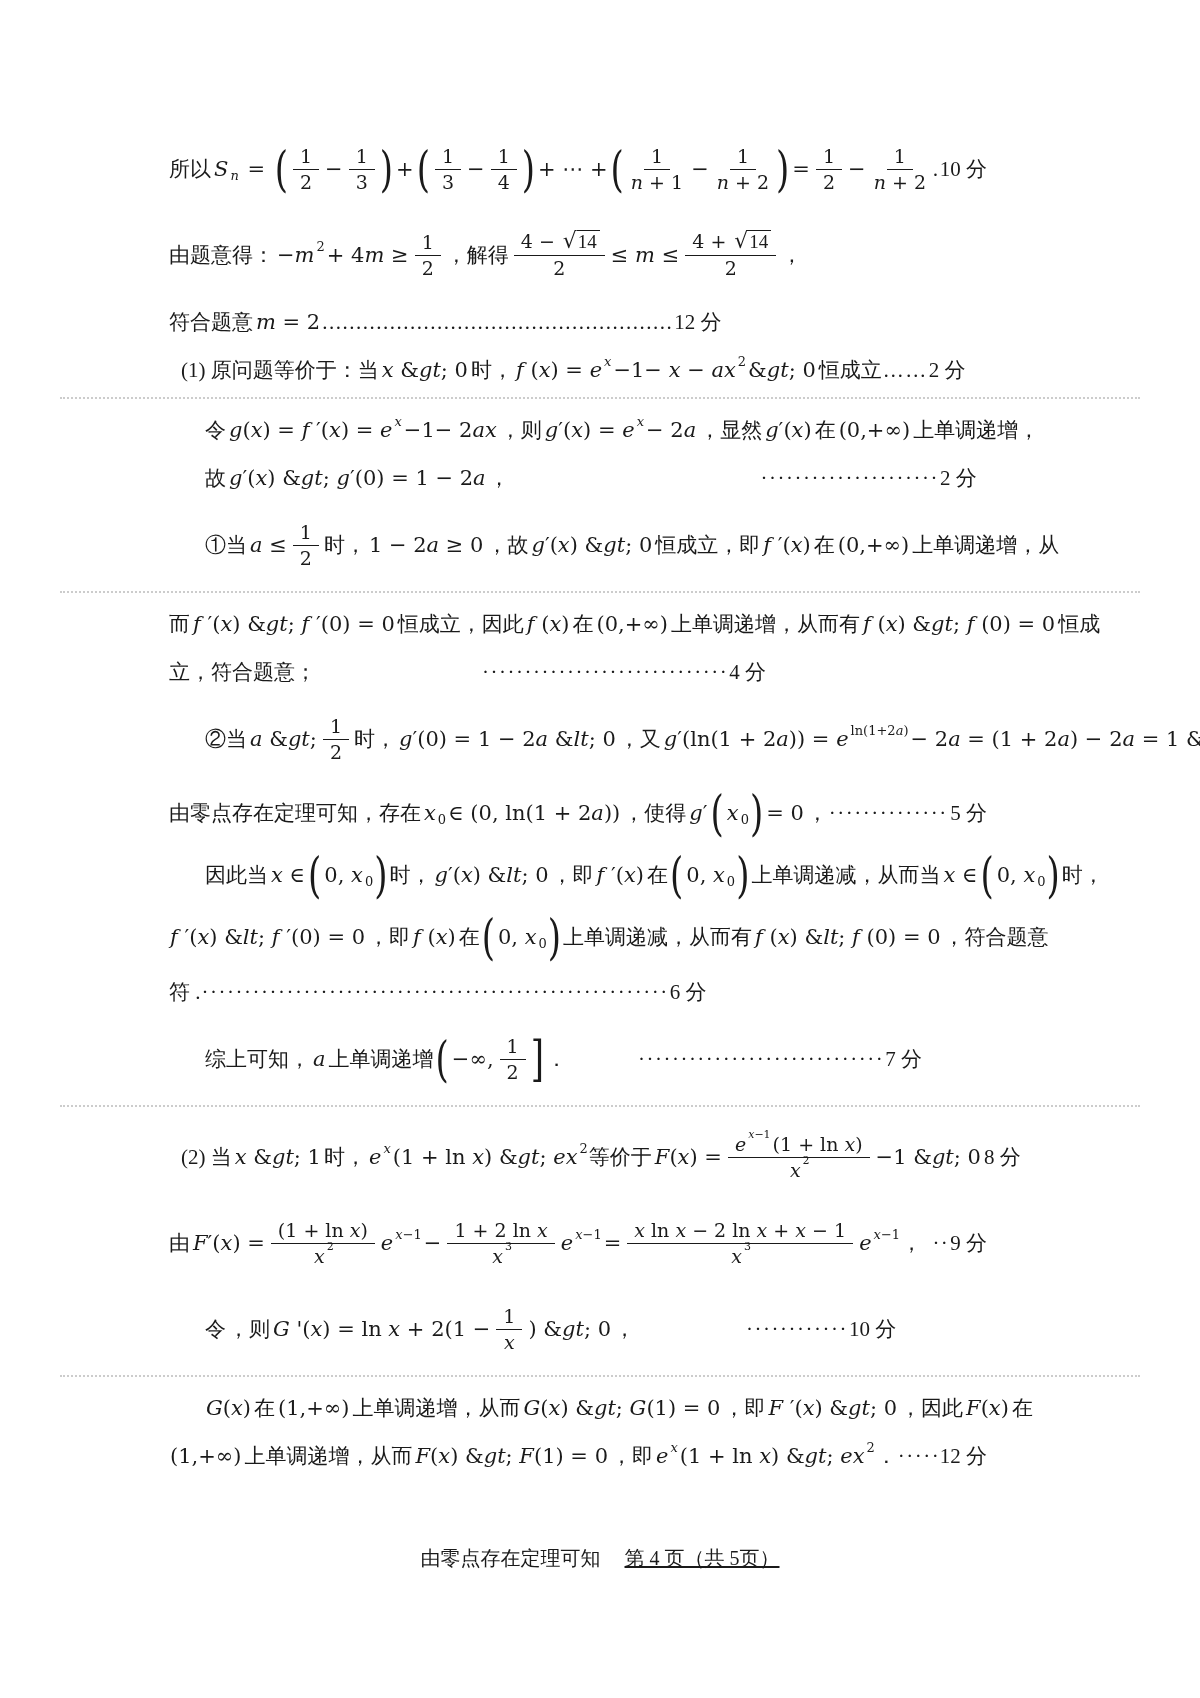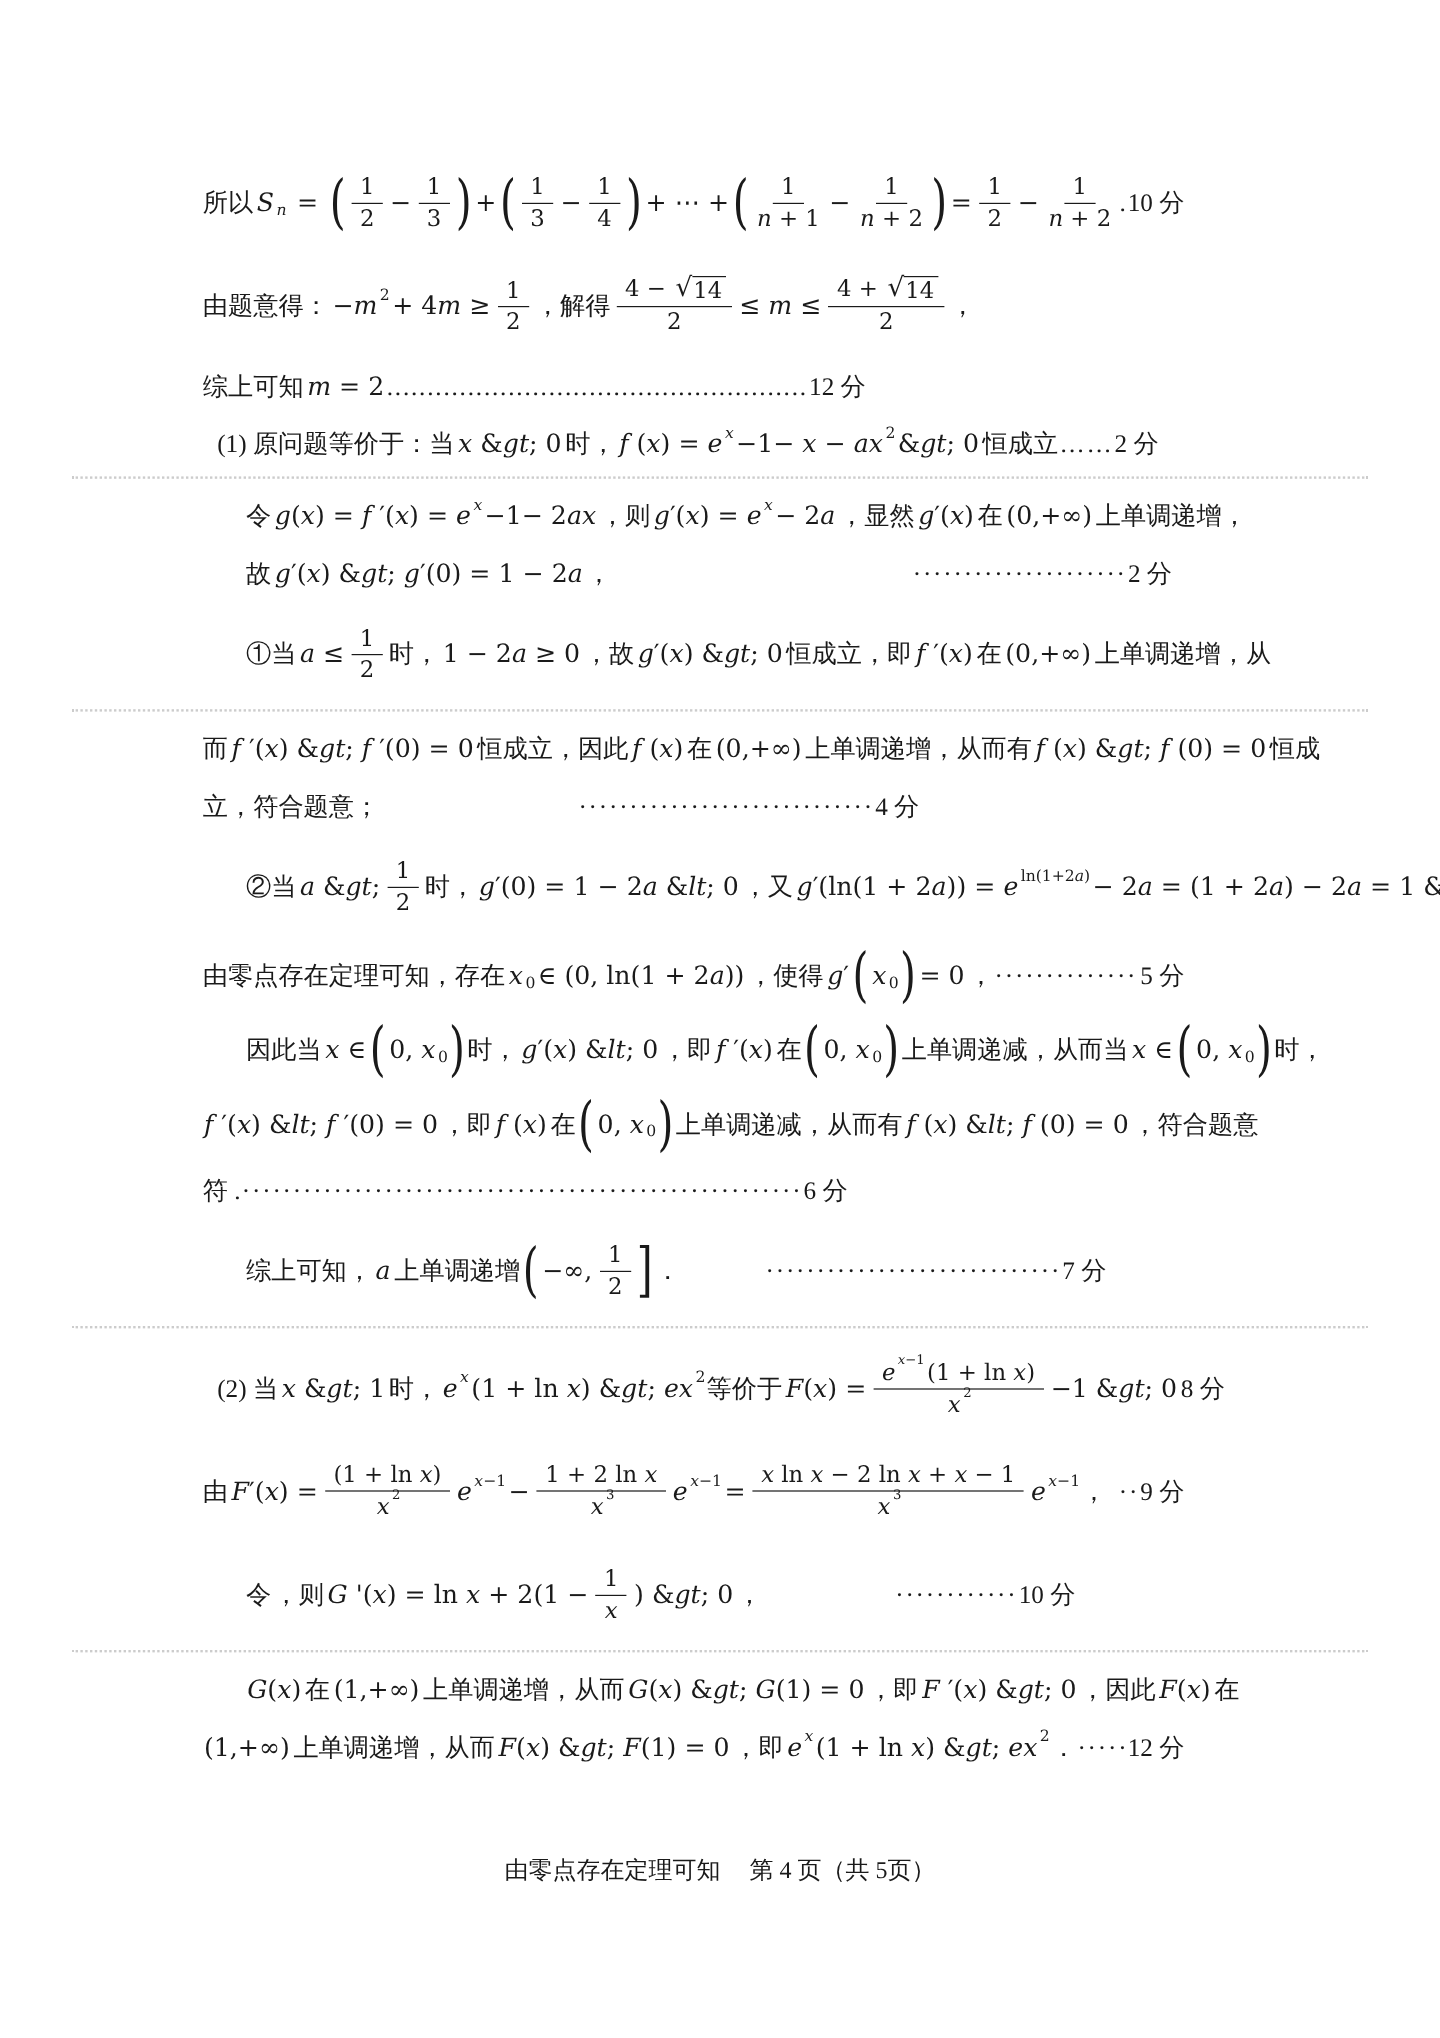--- a/index.html
+++ b/index.html
@@ -20,29 +20,29 @@
   .tok-sup{font-size:13px;vertical-align:8px;position:relative;top:-8px;
            font-family:"DejaVu Serif",serif;}
   .tok-sub{font-size:13px;position:relative;top:7px;font-family:"DejaVu Serif",serif;}
   .frac{display:inline-flex;flex-direction:column;align-items:center;
         margin:0 4px;font-size:19px;line-height:1.2;font-family:"DejaVu Serif",serif;}
   .frac .num{display:block;border-bottom:1.4px solid #1a1a1a;padding:0 5px 1px;text-align:center;}
   .frac .den{display:block;padding-top:1px;text-align:center;}
   .frac .tok-sup{font-size:11px;top:-5px;}
   .sqrt{white-space:nowrap;display:inline-flex;align-items:flex-start;}
   .sqrt .rad{font-size:1.15em;line-height:1;}
-  .sqrt .sqbody{border-top:1.4px solid #1a1a1a;padding:0 3px 0 1px;}
+  .sqrt .sqbody{border-top:1.4px solid #1a1a1a;padding:0 3px 0 1px;font-family:Liberation Serif, serif;}
   .big{display:inline-block;font-size:34px;line-height:1;transform:scaleY(1.45);
        transform-origin:center;font-family:"DejaVu Serif",serif;font-weight:200;padding:0 1px;}
   .dots{letter-spacing:1.5px;overflow:hidden;flex-shrink:1;}
   .gap{display:inline-block;height:1px;flex-shrink:1;}
   .sep{border-top:2px dotted #cccccc;margin:3px 0 7px -108px;width:1080px;height:0;}
   .footer{position:absolute;left:0;top:1545px;width:1200px;text-align:center;
           font-size:20px;color:#1a1a1a;}
-  .footer .pagepart{margin-left:24px;}
+  .footer .pagepart{margin-left:24px;text-decoration:underline;}
 </style>
 </head>
 <body>
 
 <div class="page">
   <main class="content" id="content">
       <div class="line ind-0 tall">
         <span class="tok-txt">所以</span>
         <span class="tok-m"><i>S</i></span>
         <span class="tok-sub"><i>n</i></span>
@@ -77,21 +77,21 @@
         <span class="tok-sup">2</span>
         <span class="tok-m">+ 4<i>m</i> ≥</span>
         <span class="frac"><span class="num"><span class="tok-m">1</span></span><span class="den"><span class="tok-m">2</span></span></span>
         <span class="tok-txt">，解得</span>
         <span class="frac"><span class="num"><span class="tok-m">4 − </span><span class="sqrt"><span class="rad">√</span><span class="sqbody">14</span></span></span><span class="den"><span class="tok-m">2</span></span></span>
         <span class="tok-m">≤ <i>m</i> ≤</span>
         <span class="frac"><span class="num"><span class="tok-m">4 + </span><span class="sqrt"><span class="rad">√</span><span class="sqbody">14</span></span></span><span class="den"><span class="tok-m">2</span></span></span>
         <span class="tok-txt">，</span>
       </div>
       <div class="line ind-0">
-        <span class="tok-txt">综上可知</span>
+        <span class="tok-txt">符合题意</span>
         <span class="tok-m"><i>m</i> = 2</span>
         <span class="dots">....................................................</span>
         <span class="tok-txt">12 分</span>
       </div>
       <div class="line ind-1">
         <span class="tok-txt">(1) 原问题等价于：当</span>
         <span class="tok-m"><i>x</i> &amp;<i>gt</i>; 0</span>
         <span class="tok-txt">时，</span>
         <span class="tok-m"><i>f</i> (<i>x</i>) = <i>e</i></span>
         <span class="tok-sup"><i>x</i></span>

